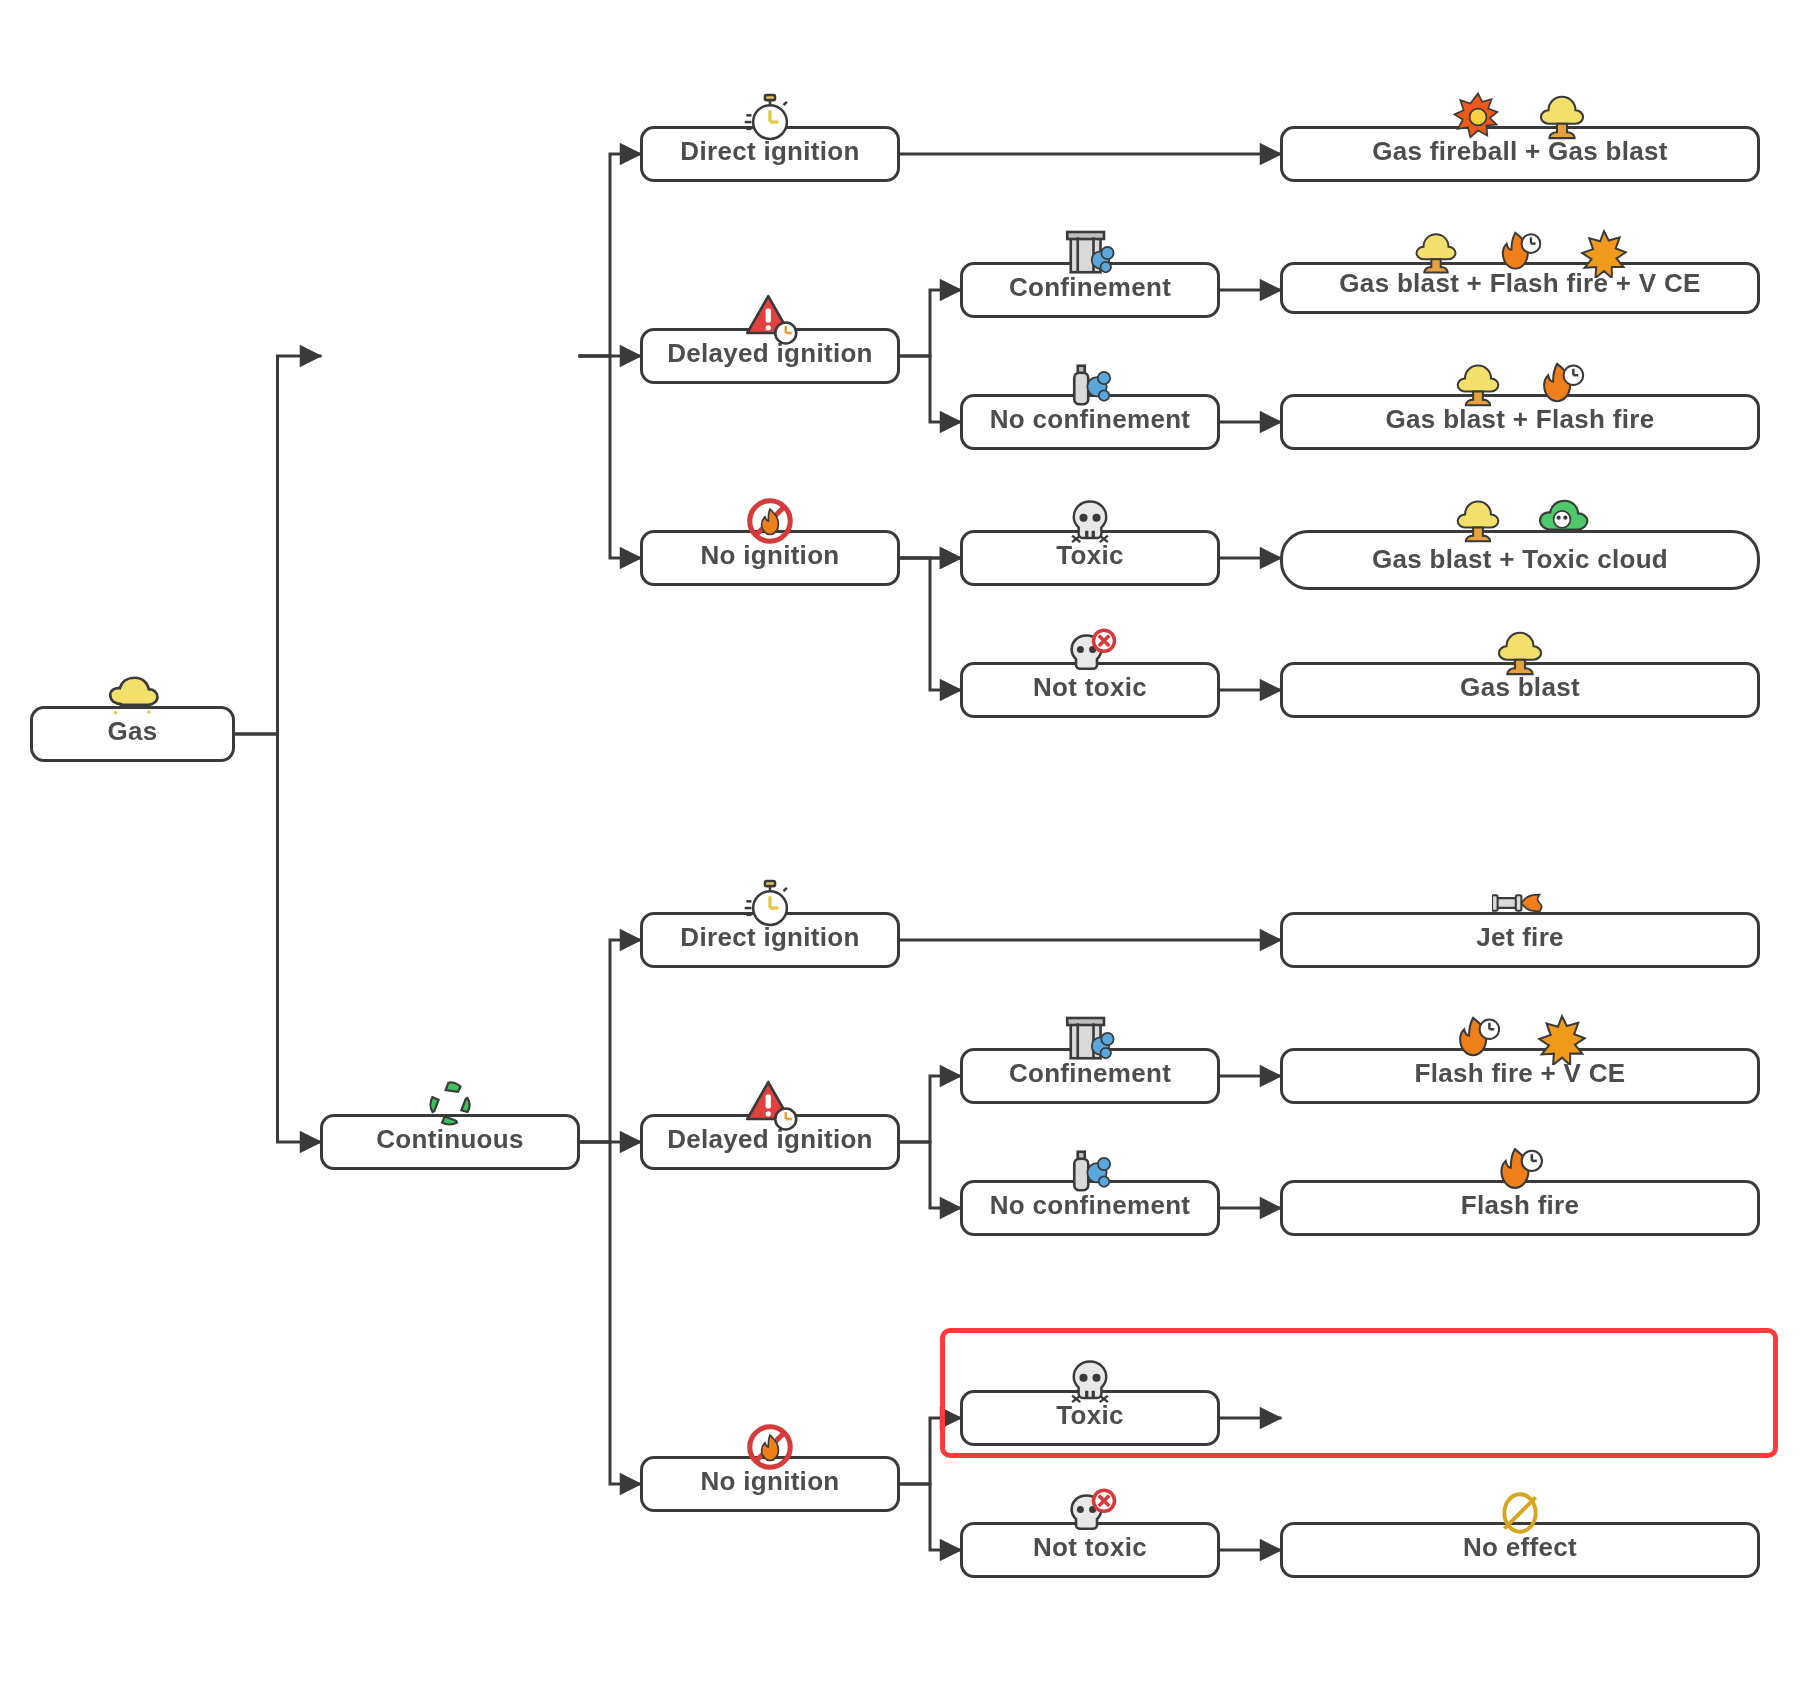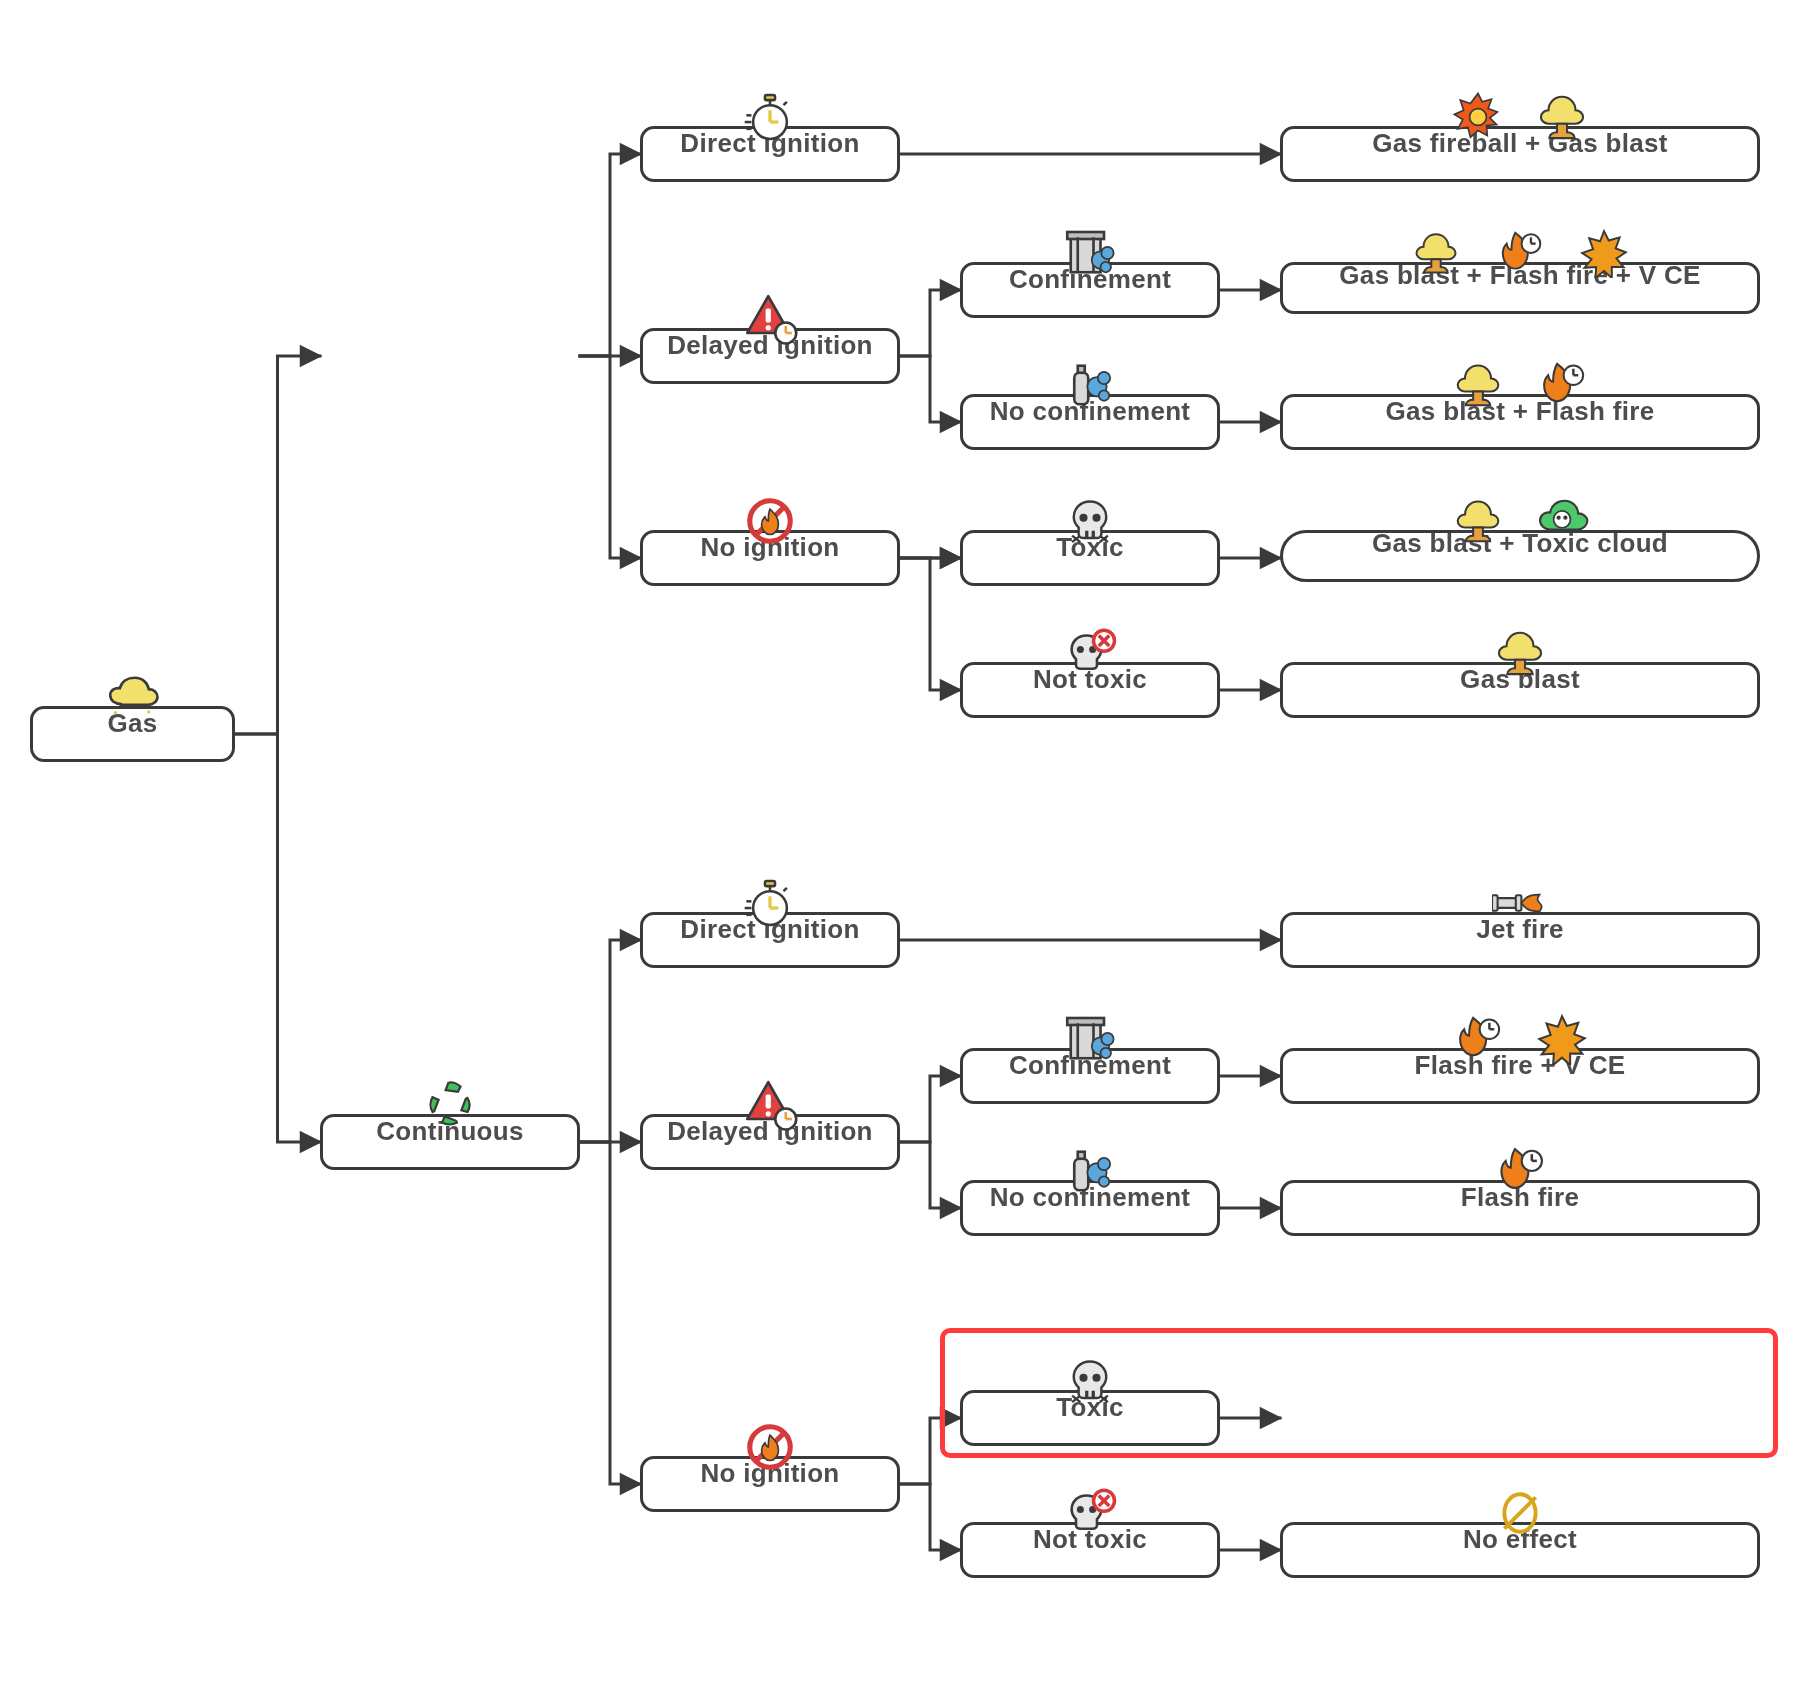--- a/index.html
+++ b/index.html
@@ -24,21 +24,21 @@
   }
   .node {
     position: absolute;
     border: 3px solid #3a3a3a;
     border-radius: 14px;
     background: #ffffff;
     box-sizing: border-box;
     display: flex;
     align-items: flex-end;
     justify-content: center;
-    padding-bottom: 20px;
+    padding-bottom: 12px;
   }
   .node .label {
     font-size: 26px;
     white-space: nowrap;
     letter-spacing: 0.3px;
     font-weight: 700;
     color: #4d4d4d;
   }
   .node .icons {
     position: absolute;
@@ -484,21 +484,21 @@
             <path d="M26 6c10 8 16 14 16 26 0 12-8 20-16 20S10 44 10 32c0-5 2-9 5-12 1 5 3 8 6 8 0-10 1-15 5-22z" fill="#ef7f1a" stroke="#3a3a3a" stroke-width="2.5"></path>
             <circle cx="46" cy="20" r="12" fill="#fff" stroke="#3a3a3a" stroke-width="2.5"></circle>
             <line x1="46" y1="20" x2="46" y2="12" stroke="#3a3a3a" stroke-width="3"></line>
             <line x1="46" y1="20" x2="52" y2="20" stroke="#3a3a3a" stroke-width="3"></line>
           </svg>
         </span>
     </div>
     <span class="label">Gas blast + Flash fire</span>
   </div>
 
-  <div class="node" style="left:1280px; top:530px; width:480px; height:52px;border-radius:28px;">
+  <div class="node" style="left:1280px; top:530px; width:480px; height:60px;border-radius:28px;">
     <div class="icons">
       <span class="ic">
           <svg viewBox="0 0 64 64" width="52" height="52">
             <g stroke="#3a3a3a" stroke-width="2.5" fill="#f3df6b">
               <path d="M16 24c0-9 7-16 16-16s16 7 16 16c5 0 9 4 9 8s-4 8-9 8H16c-5 0-9-4-9-8s4-8 9-8z"></path>
               <path d="M26 40h12v10c5 0 9 3 9 7H17c0-4 4-7 9-7V40z" fill="#e6a23c"></path>
             </g>
           </svg>
         </span>
       <span class="ic">

